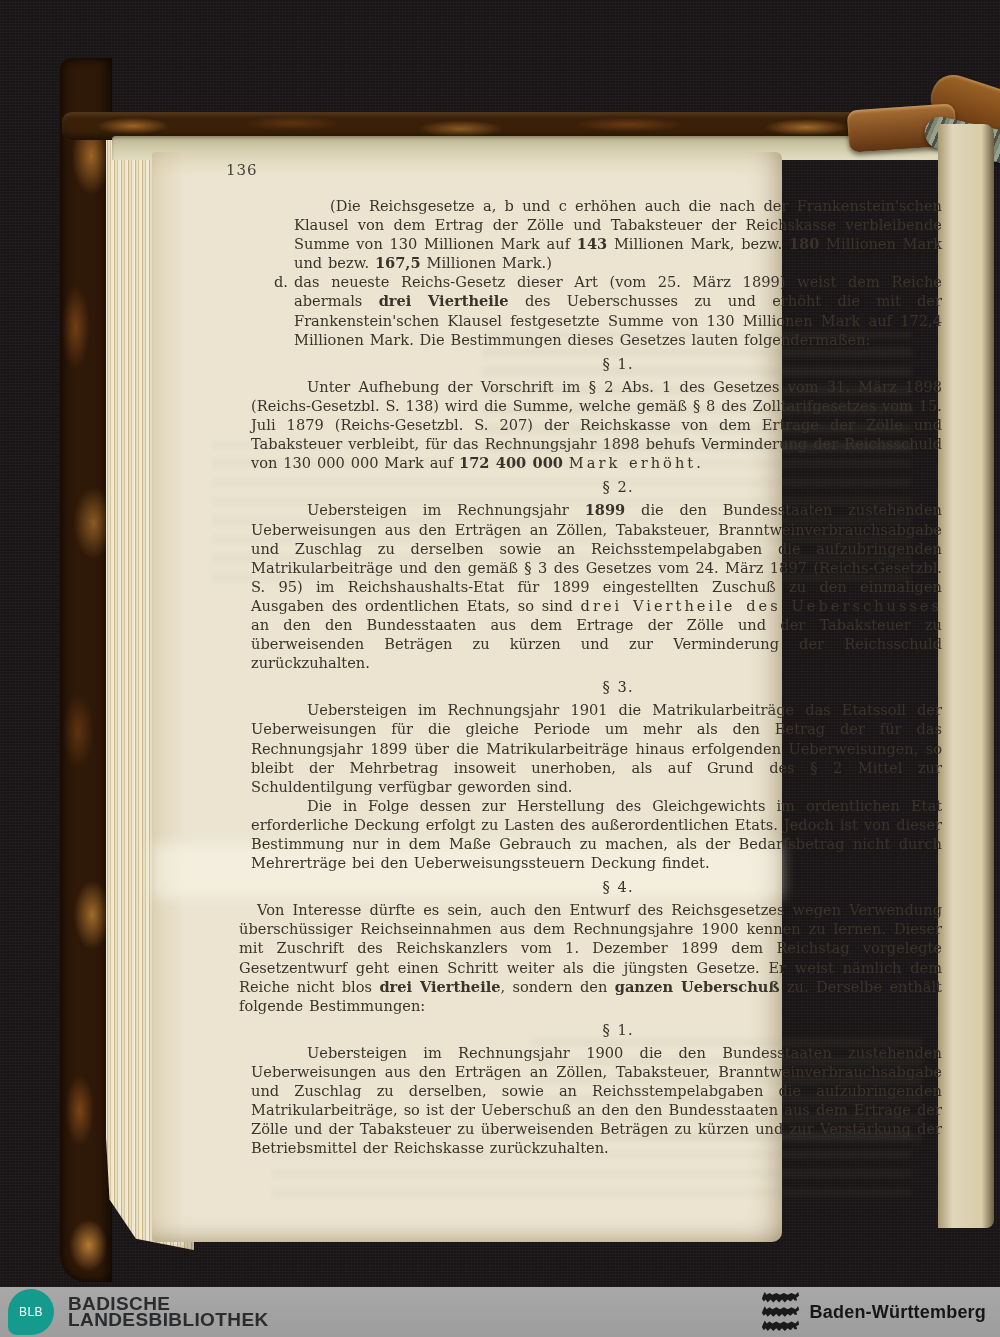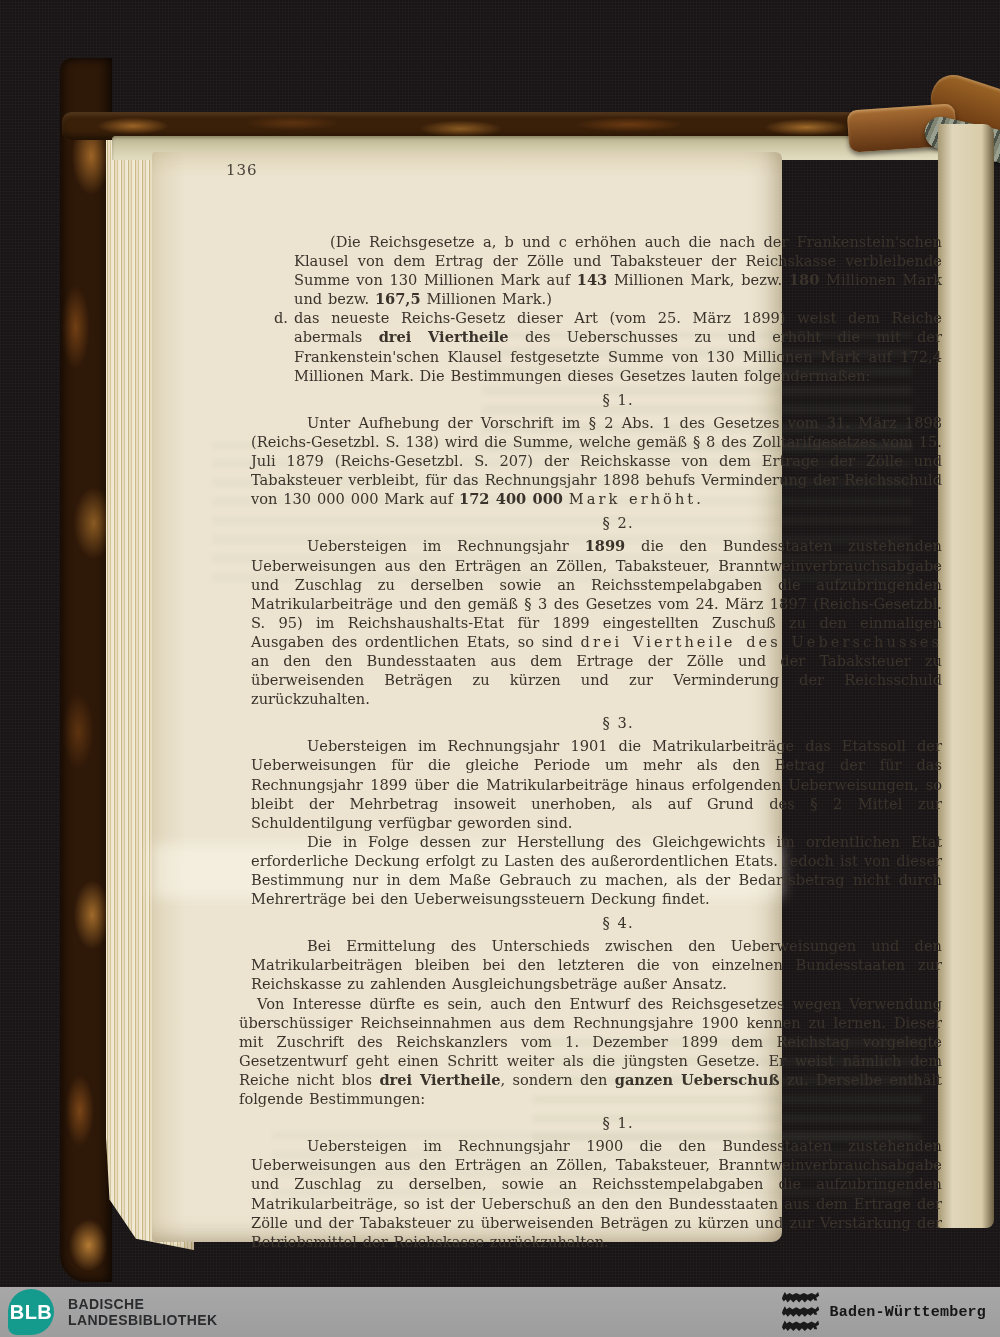--- a/index.html
+++ b/index.html
@@ -109,53 +109,53 @@
     font:15px/20px "DejaVu Serif", serif;color:#48423a;letter-spacing:1px;
   }
   
   .flow{
     position:absolute;left:238px;top:196px;width:704px;
     font:14.6px/19.1px "DejaVu Serif", serif;
     color:#3a332b;text-align:justify;word-spacing:1.2px;
   }
   .para{margin:0;}
   .quote,.qbody,.item{margin-left:56px;}
-  .quote{text-indent:36px;margin-top:36px;}
+  .quote{text-indent:36px;}
   .qbody{text-indent:56px;margin-left:13px;}
   .item{text-indent:-20px;}
   .item .hang{padding-right:6px;}
   .full{margin-left:1px;text-indent:18px;}
   .sect{margin:5px 0 4px 56px;text-align:center;text-indent:0;letter-spacing:1px;}
   .b{font-weight:bold;}
   .sp{letter-spacing:3px;}
   
   .footer{
     position:absolute;left:0;top:1287px;width:1000px;height:50px;
     background:linear-gradient(180deg,#a8a8a8,#9d9d9d);
     display:flex;align-items:center;justify-content:space-between;
   }
   .f-left{display:flex;align-items:center;}
   .blb-logo{
     width:46px;height:46px;margin-left:8px;flex:0 0 auto;
     background:#149b8e;border-radius:50% 50% 50% 18%;
     display:flex;align-items:center;justify-content:center;cursor:pointer;
   }
   .blb-logo span{
-    color:#fff;font-weight:bold;font-size:20px;letter-spacing:.5px;
+    color:#fff;font-weight:normal;font-size:12px;letter-spacing:.5px;
     font-family:"Liberation Sans", sans-serif;
   }
   .lib-name{
     margin-left:14px;color:#2b2c2e;font-weight:bold;
-    font-size:14px;line-height:16px;letter-spacing:.4px;
+    font-size:19px;line-height:16px;letter-spacing:.4px;
   }
   .f-right{display:flex;align-items:center;margin-right:14px;cursor:pointer;}
   .arms{width:42px;height:42px;margin-right:8px;}
   .state-name{
-    color:#161616;font-size:15px;font-weight:600;letter-spacing:.2px;
-    font-family:Liberation Mono, monospace;
+    color:#161616;font-size:18px;font-weight:600;letter-spacing:.2px;
+    font-family:Liberation Sans, sans-serif;
   }
 </style>
 </head>
 <body>
 
 <div class="stage">
   <div class="cover-left"></div>
   <div class="page-stack"></div>
   <div class="cover-top"></div>
   <div class="top-edge"></div>
@@ -177,21 +177,20 @@
       <div class="para quote"><span>(Die Reichsgesetze a, b und c erhöhen auch die nach der Frankenstein'schen Klausel von dem Ertrag der Zölle und Tabaksteuer der Reichskasse verbleibende Summe von 130 Millionen Mark auf </span><span class="b">143</span><span> Millionen Mark, bezw. </span><span class="b">180</span><span> Millionen Mark und bezw. </span><span class="b">167,5</span><span> Millionen Mark.)</span></div>
       <div class="para item"><span class="hang">d.</span><span>das neueste Reichs-Gesetz dieser Art (vom 25. März 1899) weist dem Reiche abermals </span><span class="b">drei Viertheile</span><span> des Ueberschusses zu und erhöht die mit der Frankenstein'schen Klausel festgesetzte Summe von 130 Millionen Mark auf 172,4 Millionen Mark.  Die Bestimmungen dieses Gesetzes lauten folgendermaßen:</span></div>
       <div class="para sect"><span>§ 1.</span></div>
       <div class="para qbody"><span>Unter Aufhebung der Vorschrift im § 2 Abs. 1 des Gesetzes vom 31. März 1898 (Reichs-Gesetzbl. S. 138) wird die Summe, welche gemäß § 8 des Zolltarifgesetzes vom 15. Juli 1879 (Reichs-Gesetzbl. S. 207) der Reichskasse von dem Ertrage der Zölle und Tabaksteuer verbleibt, für das Rechnungsjahr 1898 behufs Verminderung der Reichsschuld von 130 000 000 Mark auf </span><span class="b">172 400 000</span><span> </span><span class="sp">Mark erhöht.</span></div>
       <div class="para sect"><span>§ 2.</span></div>
       <div class="para qbody"><span>Uebersteigen im Rechnungsjahr </span><span class="b">1899</span><span> die den Bundesstaaten zustehenden Ueberweisungen aus den Erträgen an Zöllen, Tabaksteuer, Branntweinverbrauchsabgabe und Zuschlag zu derselben sowie an Reichsstempelabgaben die aufzubringenden Matrikularbeiträge und den gemäß § 3 des Gesetzes vom 24. März 1897 (Reichs-Gesetzbl. S. 95) im Reichshaushalts-Etat für 1899 eingestellten Zuschuß zu den einmaligen Ausgaben des ordentlichen Etats, so sind </span><span class="sp">drei Viertheile des Ueberschusses</span><span> an den den Bundesstaaten aus dem Ertrage der Zölle und der Tabaksteuer zu überweisenden Beträgen zu kürzen und zur Verminderung der Reichsschuld zurückzuhalten.</span></div>
       <div class="para sect"><span>§ 3.</span></div>
       <div class="para qbody"><span>Uebersteigen im Rechnungsjahr 1901 die Matrikularbeiträge das Etatssoll der Ueberweisungen für die gleiche Periode um mehr als den Betrag der für das Rechnungsjahr 1899 über die Matrikularbeiträge hinaus erfolgenden Ueberweisungen, so bleibt der Mehrbetrag insoweit unerhoben, als auf Grund des § 2 Mittel zur Schuldentilgung verfügbar geworden sind.</span></div>
       <div class="para qbody"><span>Die in Folge dessen zur Herstellung des Gleichgewichts im ordentlichen Etat erforderliche Deckung erfolgt zu Lasten des außerordentlichen Etats.  Jedoch ist von dieser Bestimmung nur in dem Maße Gebrauch zu machen, als der Bedarfsbetrag nicht durch Mehrerträge bei den Ueberweisungssteuern Deckung findet.</span></div>
       <div class="para sect"><span>§ 4.</span></div>
-      <div class="para qbody"><span>Bei Ermittelung des Unterschieds zwischen den Ueberweisungen und den Matrikularbeiträgen bleiben bei den letzteren die von einzelnen Bundesstaaten zur Reichskasse zu zahlenden Ausgleichungsbeträge außer Ansatz.</span></div>
       <div class="para full"><span>Von Interesse dürfte es sein, auch den Entwurf des Reichsgesetzes wegen Verwendung überschüssiger Reichseinnahmen aus dem Rechnungsjahre 1900 kennen zu lernen.  Dieser mit Zuschrift des Reichskanzlers vom 1. Dezember 1899 dem Reichstag vorgelegte Gesetzentwurf geht einen Schritt weiter als die jüngsten Gesetze.  Er weist nämlich dem Reiche nicht blos </span><span class="b">drei Viertheile</span><span>, sondern den </span><span class="b">ganzen Ueberschuß</span><span> zu.  Derselbe enthält folgende Bestimmungen:</span></div>
       <div class="para sect"><span>§ 1.</span></div>
       <div class="para qbody"><span>Uebersteigen im Rechnungsjahr 1900 die den Bundesstaaten zustehenden Ueberweisungen aus den Erträgen an Zöllen, Tabaksteuer, Branntweinverbrauchsabgabe und Zuschlag zu derselben, sowie an Reichsstempelabgaben die aufzubringenden Matrikularbeiträge, so ist der Ueberschuß an den den Bundesstaaten aus dem Ertrage der Zölle und der Tabaksteuer zu überweisenden Beträgen zu kürzen und zur Verstärkung der Betriebsmittel der Reichskasse zurückzuhalten.</span></div>
     </div>
 </div>
 
 <div class="footer">
   <div class="f-left">
     <div class="blb-logo">
       <span>BLB</span>

